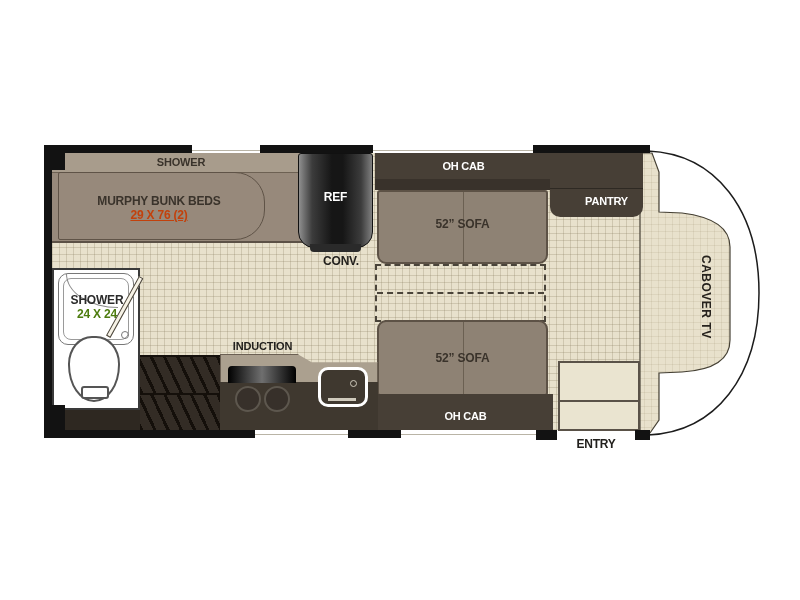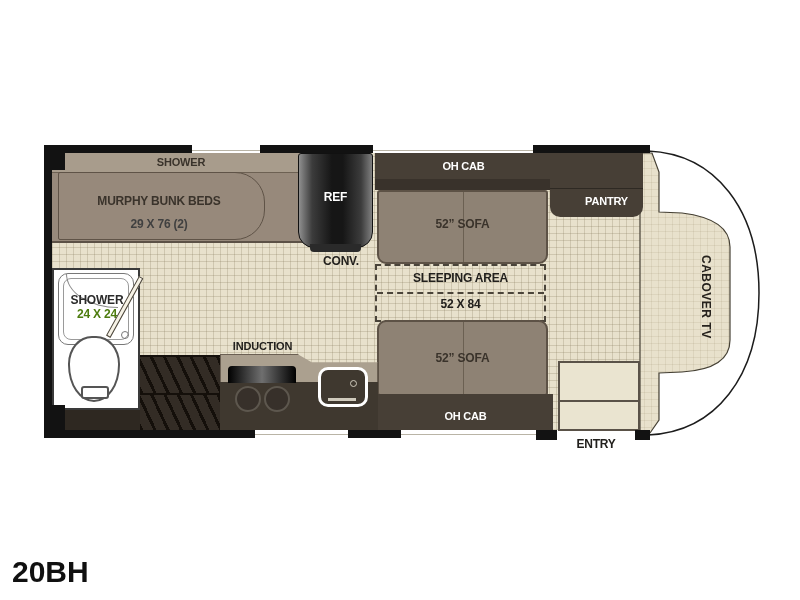--- a/index.html
+++ b/index.html
@@ -40,21 +40,21 @@
   </svg>
   <div class="lbl" style="left:690px;top:249px;width:22px;height:96px;font-size:12px;z-index:6;
               writing-mode:vertical-rl;letter-spacing:0.5px;color:#26221d;">CABOVER TV</div>
 
   <div class="furn" style="left:52px;top:153px;width:251px;height:90px;background:#97897b;border-bottom:2px solid #5c5146;box-sizing:border-box;">
     <div style="position:absolute;left:0;top:0;width:100%;height:19px;background:#a89c8c;border-bottom:1px solid #6d6153;"></div>
     <div style="position:absolute;left:6px;top:19px;width:205px;height:66px;border:1.5px solid #5f5347;border-radius:2px 30px 30px 2px;"></div>
   </div>
   <div class="lbl" style="left:120px;top:157px;width:122px;font-size:11px;z-index:4;color:#3a332b;">SHOWER</div>
   <div class="lbl" style="left:88px;top:195px;width:142px;font-size:12px;z-index:4;color:#3a332b;">MURPHY BUNK BEDS</div>
-  <div class="lbl" style="left:88px;top:218px;width:142px;font-size:12px;z-index:4;color:#404040;">29 X 76 (2)</div>
+  <div class="lbl" style="left:88px;top:209px;width:142px;font-size:12px;z-index:4;color:#c2410c;text-decoration:underline;">29 X 76 (2)</div>
 
   <div class="furn" style="left:298px;top:153px;width:75px;height:95px;border:1px solid #111;box-sizing:border-box;
               border-radius:3px 3px 16px 16px;
               background:linear-gradient(90deg,#8f8f8f 0%,#3c3c3c 18%,#161616 45%,#161616 60%,#3c3c3c 85%,#7f7f7f 100%);"></div>
   <div class="furn" style="left:310px;top:244px;width:51px;height:8px;background:#2a2a2a;border-radius:0 0 4px 4px;"></div>
   <div class="lbl lbl-light" style="left:298px;top:191px;width:75px;font-size:12px;z-index:4;">REF</div>
   <div class="lbl" style="left:306px;top:255px;width:70px;font-size:12px;z-index:4;color:#22201d;">CONV.</div>
 
   <div class="furn cab-dark" style="left:375px;top:153px;width:177px;height:37px;">
     <div style="position:absolute;left:0;bottom:0;width:100%;height:11px;background:#39322b;"></div>
@@ -67,22 +67,20 @@
   <div class="lbl" style="left:377px;top:218px;width:171px;font-size:12px;z-index:4;color:#3a332b;">52” SOFA</div>
 
   <div class="furn cab-dark" style="left:550px;top:153px;width:93px;height:64px;border-radius:0 0 10px 10px;">
     <div style="position:absolute;left:0;top:35px;width:100%;height:1px;background:rgba(0,0,0,.35);"></div>
   </div>
   <div class="lbl lbl-light" style="left:550px;top:196px;width:113px;font-size:11px;z-index:4;">PANTRY</div>
 
   <div class="abs dashedbox" style="left:375px;top:264px;width:171px;height:58px;">
     <div style="position:absolute;left:0;top:26px;width:100%;border-top:2px dashed #4a443a;"></div>
   </div>
-  <div class="lbl" style="left:375px;top:272px;width:171px;font-size:12px;z-index:4;color:#22201d;">SLEEPING AREA</div>
-  <div class="lbl" style="left:375px;top:298px;width:171px;font-size:12px;z-index:4;color:#22201d;">52 X 84</div>
 
   <div class="furn sofa" style="left:377px;top:320px;width:171px;height:76px;border-radius:9px 9px 3px 3px;">
     <div style="position:absolute;left:50%;top:0;width:1.5px;height:100%;background:#6b6052;"></div>
   </div>
   <div class="lbl" style="left:377px;top:352px;width:171px;font-size:12px;z-index:4;color:#3a332b;">52” SOFA</div>
 
   <div class="furn cab-dark" style="left:378px;top:394px;width:175px;height:36px;"></div>
   <div class="lbl lbl-light" style="left:378px;top:411px;width:175px;font-size:11px;z-index:4;">OH CAB</div>
 
   <div class="furn" style="left:220px;top:354px;width:158px;height:76px;background:#aba08f;border:1.5px solid #6b6053;box-sizing:border-box;
@@ -139,15 +137,14 @@
   <div class="wall" style="left:348px;top:430px;width:53px;height:8px;"></div>
   <div class="wall" style="left:536px;top:430px;width:21px;height:10px;"></div>
   <div class="wall" style="left:635px;top:430px;width:15px;height:10px;"></div>
   <div class="sill" style="left:255px;top:434px;width:93px;"></div>
   <div class="sill" style="left:401px;top:434px;width:135px;"></div>
 
   <div class="wall" style="left:44px;top:145px;width:8px;height:293px;"></div>
   <div class="wall" style="left:44px;top:145px;width:21px;height:25px;"></div>
   <div class="wall" style="left:44px;top:405px;width:21px;height:33px;"></div>
 
-  <div class="lbl" style="left:12px;top:556px;font-size:30px;font-weight:800;letter-spacing:0px;color:#101010;text-align:left;">20BH</div>
 
 </div>
 
 </body></html>

